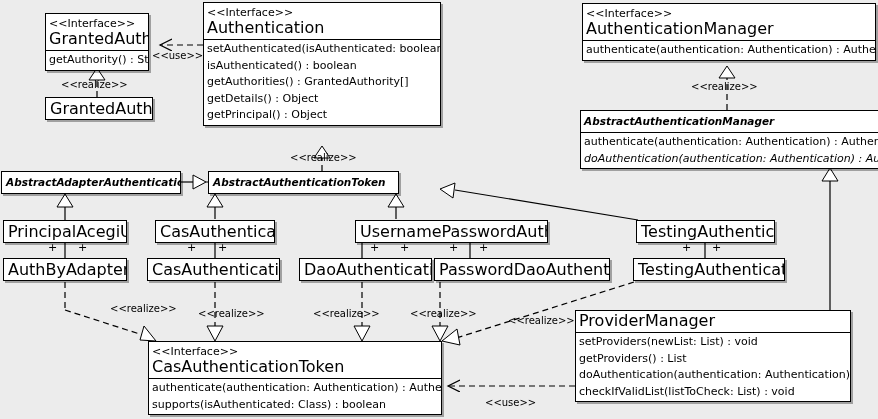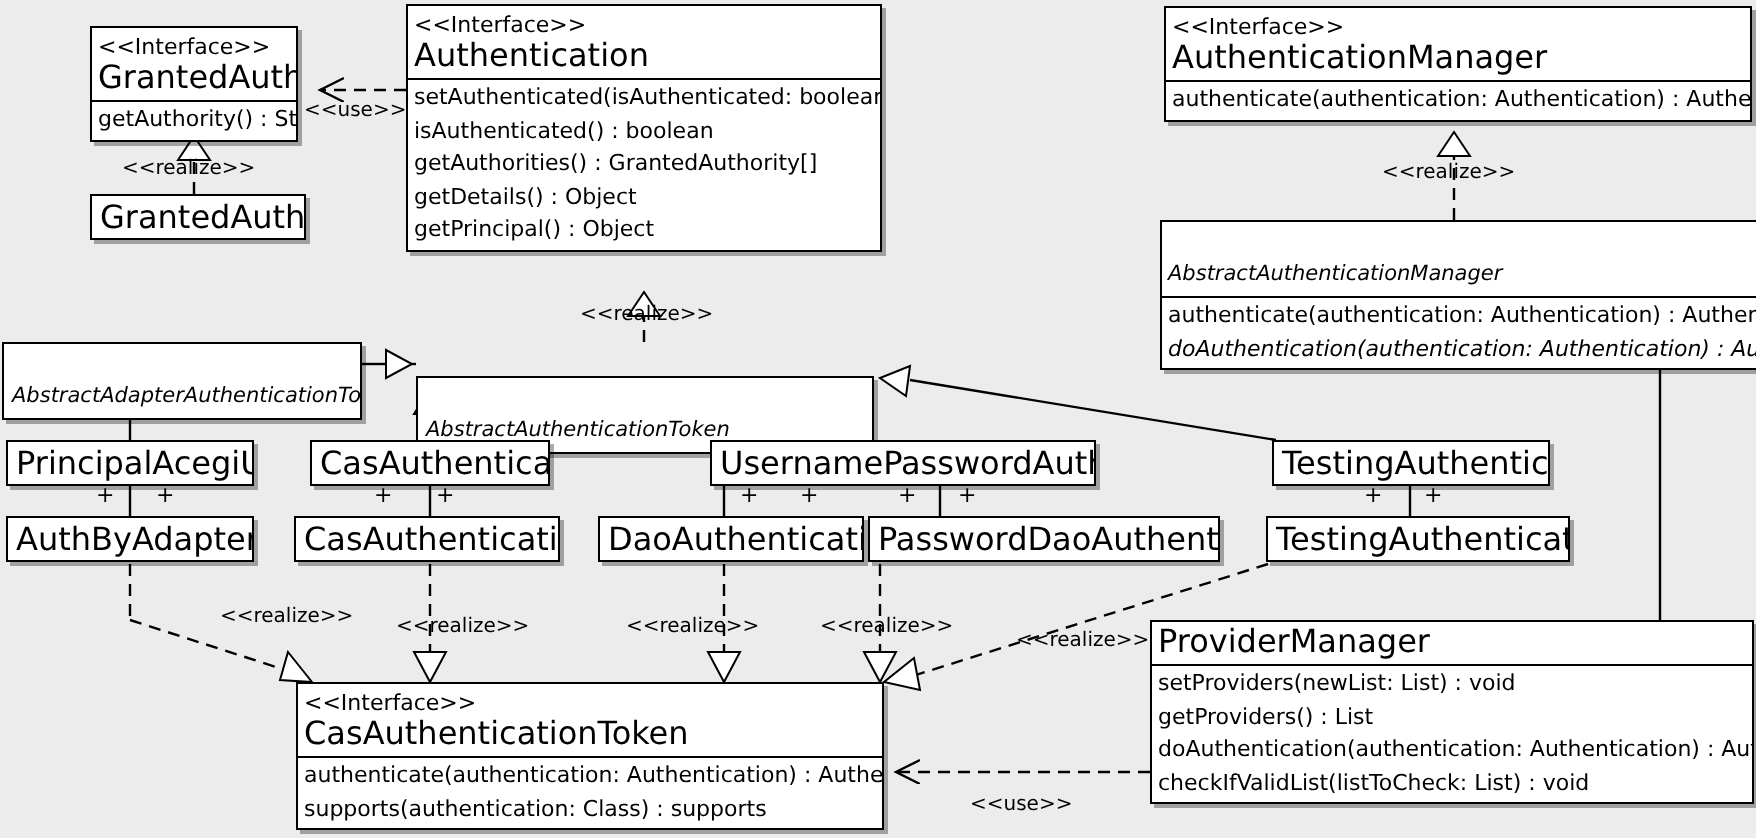--- a/index.html
+++ b/index.html
@@ -24,21 +24,21 @@
   .hdr{
     text-align:left;
     padding:2px 3px 3px 3px;
     line-height:13px;
     font-size:11px;
     color:#000;
     white-space:nowrap;
   }
   .stereo{display:block;font-size:11px;line-height:15px;}
   .cname{display:block;font-size:16px;line-height:16px;}
-  .italic .cname{font-style:italic;font-weight:normal;font-size:10.5px;margin-top:16px;}
+  .italic .cname{font-style:italic;font-weight:bold;font-size:10.5px;}
   .members{border-top:1px solid #000;padding:1px 0 1px 0;}
   .m{
     font-size:11px;
     line-height:16.5px;
     padding:0 0 0 3px;
     white-space:nowrap;
     color:#000;
   }
   .m.abs{font-style:italic;}
   .simple .hdr{padding:3px 4px;}
@@ -177,21 +177,21 @@
       <div class="m abs">doAuthentication(authentication: Authentication) : Authentication</div>
     </div>
   </div>
 
   <div class="uml italic simple" style="left:1px;top:171px;width:180px;">
     <div class="hdr">
       <span class="cname">AbstractAdapterAuthenticationToken</span>
     </div>
   </div>
 
-  <div class="uml italic simple" style="left:208px;top:188px;width:229px;">
+  <div class="uml italic simple" style="left:208px;top:171px;width:191px;">
     <div class="hdr">
       <span class="cname">AbstractAuthenticationToken</span>
     </div>
   </div>
 
   <div class="uml simple" style="left:3px;top:220px;width:124px;">
     <div class="hdr">
       <span class="cname">PrincipalAcegiUserToken</span>
     </div>
   </div>
@@ -244,25 +244,25 @@
     </div>
   </div>
 
   <div class="uml" style="left:148px;top:341px;width:294px;">
     <div class="hdr">
       <span class="stereo">&lt;&lt;Interface&gt;&gt;</span>
       <span class="cname">CasAuthenticationToken</span>
     </div>
     <div class="members">
       <div class="m">authenticate(authentication: Authentication) : Authentication</div>
-      <div class="m">supports(authentication: Class) : supports</div>
-    </div>
-  </div>
-
-  <div class="uml" style="left:575px;top:310px;width:302px;">
+      <div class="m">supports(isAuthenticated: Class) : boolean</div>
+    </div>
+  </div>
+
+  <div class="uml" style="left:575px;top:310px;width:276px;">
     <div class="hdr">
       <span class="cname">ProviderManager</span>
     </div>
     <div class="members">
       <div class="m">setProviders(newList: List) : void</div>
       <div class="m">getProviders() : List</div>
       <div class="m">doAuthentication(authentication: Authentication) : Authentication</div>
       <div class="m">checkIfValidList(listToCheck: List) : void</div>
     </div>
   </div>

